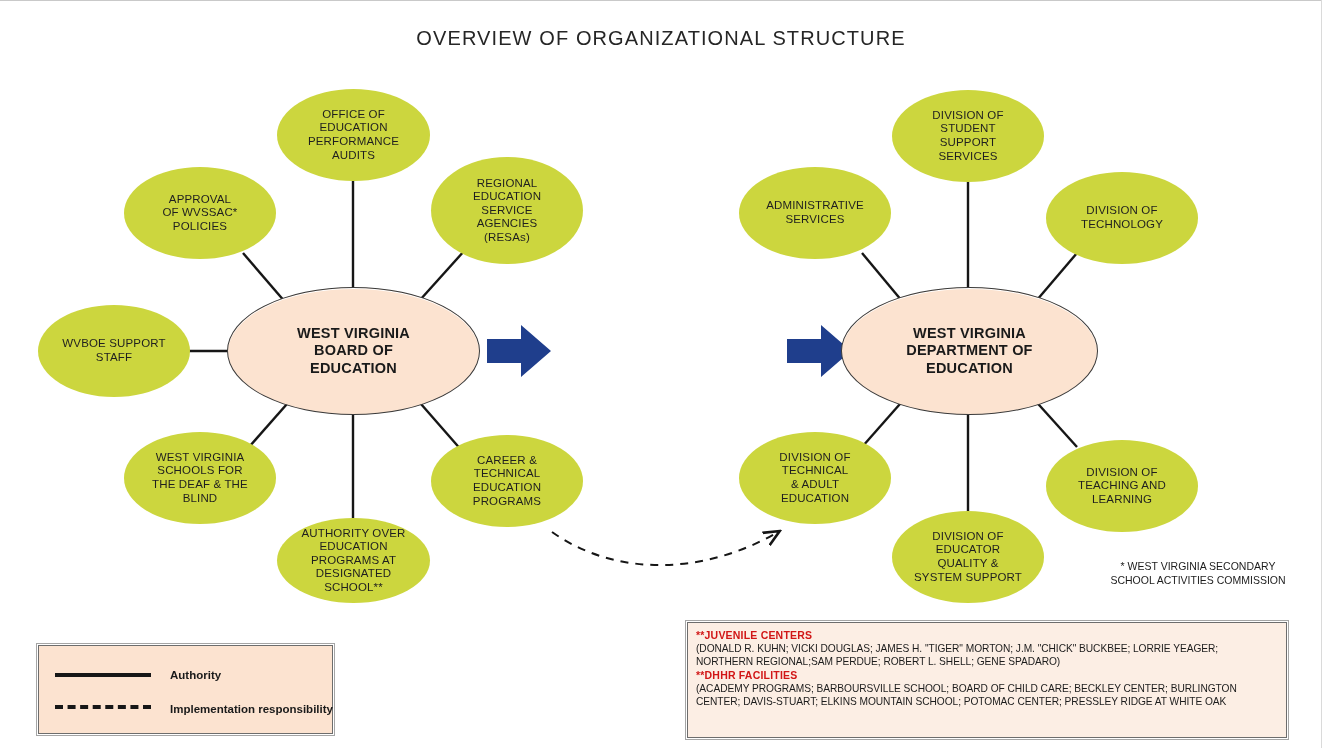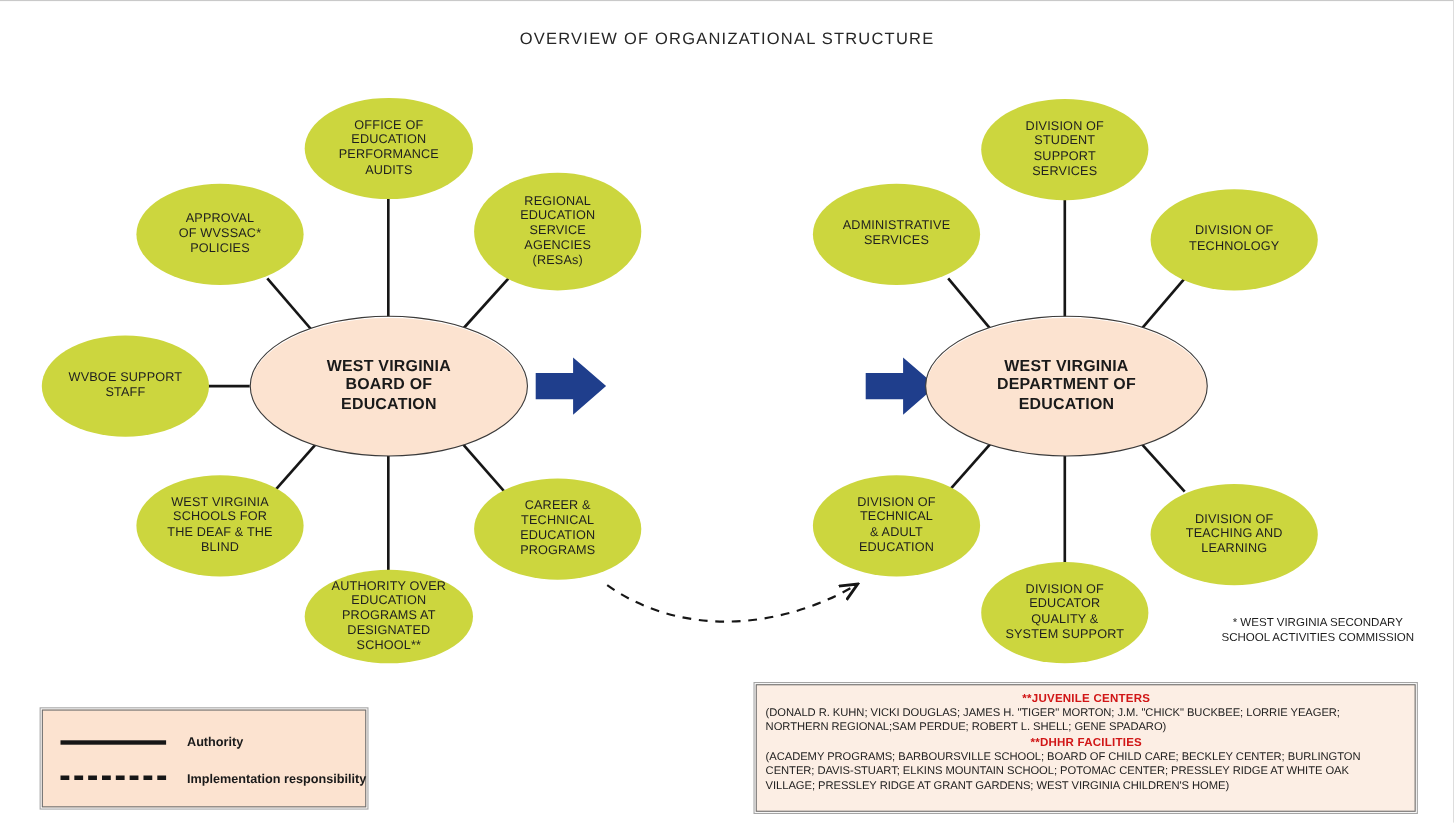--- a/index.html
+++ b/index.html
@@ -80,21 +80,21 @@
     font-size: 14.5px;
     letter-spacing: .2px;
   }
   .boxnode span { display:block; line-height:1.3; }
 
   #title {
     position: absolute;
     left: 0; top: 27px;
     width: 1322px;
     text-align: center;
-    font-size: 15px;
+    font-size: 20px;
     letter-spacing: 1.1px;
     color: #262626;
   }
 
   
   #wvssac-note {
     position: absolute;
     left: 1098px; top: 559px;
     width: 200px;
     text-align: center;
@@ -147,21 +147,20 @@
     outline-offset: 1.3px;
     padding: 6px 7px 4px 8px;
     font-size: 10px;
     line-height: 1.28;
   }
   .note-head {
     color: #d11616;
     font-weight: bold;
     font-size: 10.5px;
     letter-spacing: .2px;
-    text-align: center;
   }
   .note-body {
     color: #1c1c1c;
     font-size: 10.2px;
     letter-spacing: -.05px;
   }
 </style>
 </head>
 <body>
 
@@ -350,16 +349,15 @@
     </div>
   </div>
 
   <div id="notes">
     <div class="note-head">**JUVENILE CENTERS</div>
     <div class="note-body">(DONALD R. KUHN; VICKI DOUGLAS; JAMES H. "TIGER" MORTON; J.M. "CHICK" BUCKBEE; LORRIE YEAGER;</div>
     <div class="note-body">NORTHERN REGIONAL;SAM PERDUE; ROBERT L. SHELL; GENE SPADARO)</div>
     <div class="note-head">**DHHR FACILITIES</div>
     <div class="note-body">(ACADEMY PROGRAMS; BARBOURSVILLE SCHOOL; BOARD OF CHILD CARE; BECKLEY CENTER; BURLINGTON</div>
     <div class="note-body">CENTER; DAVIS-STUART; ELKINS MOUNTAIN SCHOOL; POTOMAC CENTER; PRESSLEY RIDGE AT WHITE OAK</div>
-    <div class="note-body">VILLAGE; PRESSLEY RIDGE AT GRANT GARDENS; WEST VIRGINIA CHILDREN'S HOME)</div>
   </div>
 
 </div>
 
 </body></html>

